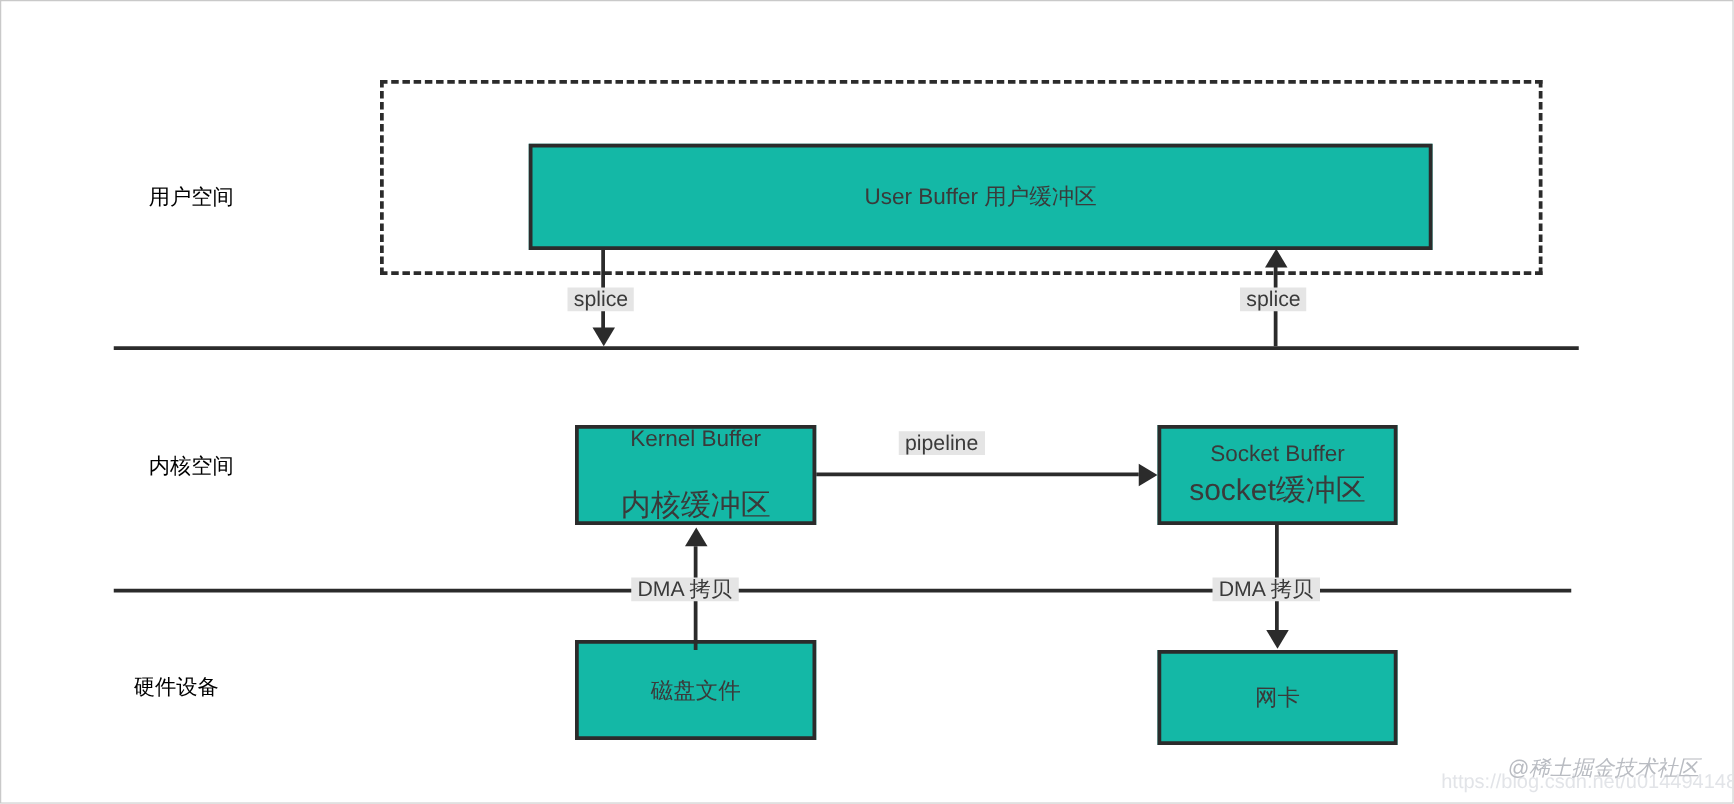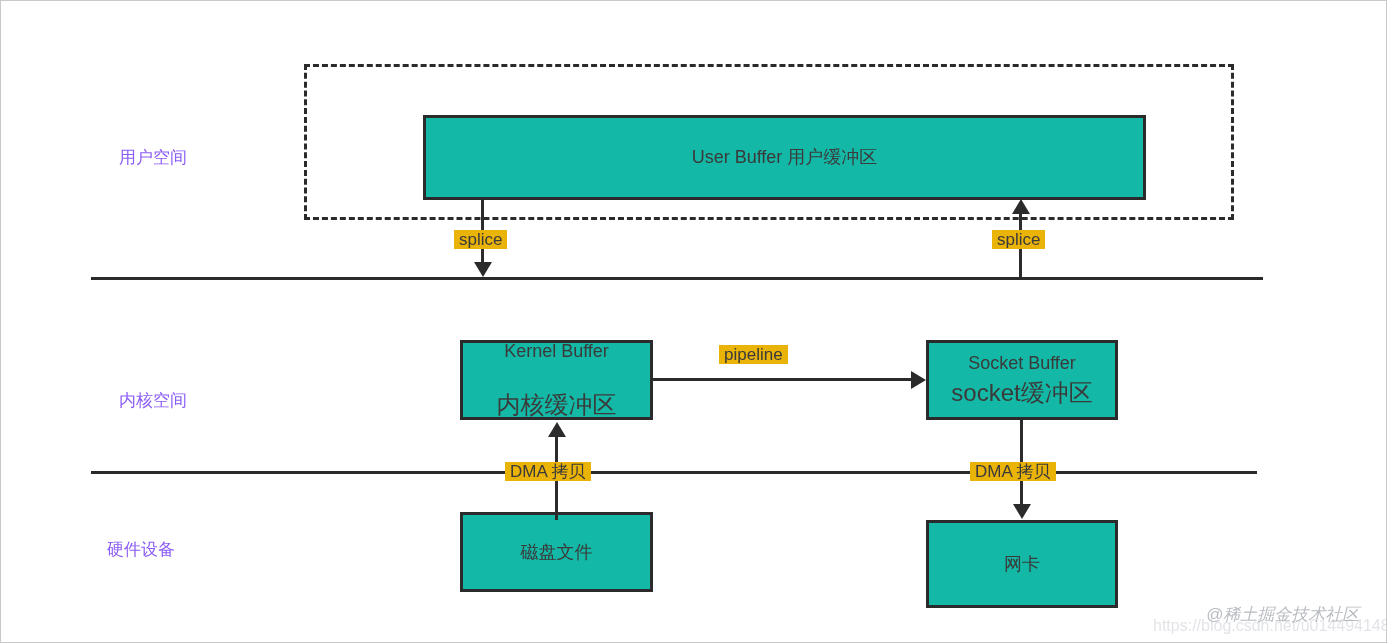--- a/index.html
+++ b/index.html
@@ -16,21 +16,21 @@
     height: 643px;
     background: #ffffff;
     box-sizing: border-box;
     border: 1px solid #c9c9c9;
     overflow: hidden;
   }
 
   
   .zone-label {
     position: absolute;
-    color: #8b5cf6;
+    color: #000000;
     font-size: 17px;
     line-height: 1;
     white-space: nowrap;
   }
 
   
   .dashed-region {
     position: absolute;
     border: 3px dashed #2b2b2b;
     box-sizing: border-box;
@@ -96,21 +96,21 @@
     border-left: 15px solid #2b2b2b;
   }
 
   
   .edge-label {
     position: absolute;
     color: #3a3a3a;
     font-size: 17px;
     line-height: 1;
     white-space: nowrap;
-    background: #eab308;
+    background: #e5e5e5;
     padding: 1px 5px;
   }
 
   
   .watermark {
     position: absolute;
     white-space: nowrap;
     color: #b9bcc2;
     font-size: 17px;
     line-height: 1;
@@ -123,21 +123,21 @@
     line-height: 1;
   }
 </style>
 </head>
 <body>
 
 <div id="canvas">
 
   <div class="zone-label" style="left:118px; top:148px;">用户空间</div>
 
-  <div class="zone-label" style="left:118px; top:391px;">内核空间</div>
+  <div class="zone-label" style="left:118px; top:363px;">内核空间</div>
 
   <div class="zone-label" style="left:106px; top:540px;">硬件设备</div>
 
   <div class="dashed-region" style="left:303px; top:63px; width:930px; height:156px;"></div>
 
   <div class="rule" style="left:90px; top:276px; width:1172px;"></div>
 
   <div class="rule" style="left:90px; top:470px; width:1166px;"></div>
 
   <div class="box" style="left:422px; top:114px; width:723px; height:85px;">
@@ -151,21 +151,21 @@
 
   <div class="box" style="left:925px; top:339px; width:192px; height:80px;">
     <div>Socket Buffer</div>
     <div class="line2">socket缓冲区</div>
   </div>
 
   <div class="box" style="left:459px; top:511px; width:193px; height:80px;">
     <div>磁盘文件</div>
   </div>
 
-  <div class="box" style="left:925px; top:519px; width:192px; height:88px;">
+  <div class="box" style="left:925px; top:519px; width:192px; height:76px;">
     <div>网卡</div>
   </div>
 
   <div class="vline" style="left:480px; top:199px; height:63px;"></div>
   <div class="arrow-down" style="left:473px; top:261px;"></div>
   <div class="edge-label" style="left:453px; top:229px;">splice</div>
 
   <div class="vline" style="left:1018px; top:212px; height:64px;"></div>
   <div class="arrow-up" style="left:1011px; top:198px;"></div>
   <div class="edge-label" style="left:991px; top:229px;">splice</div>

